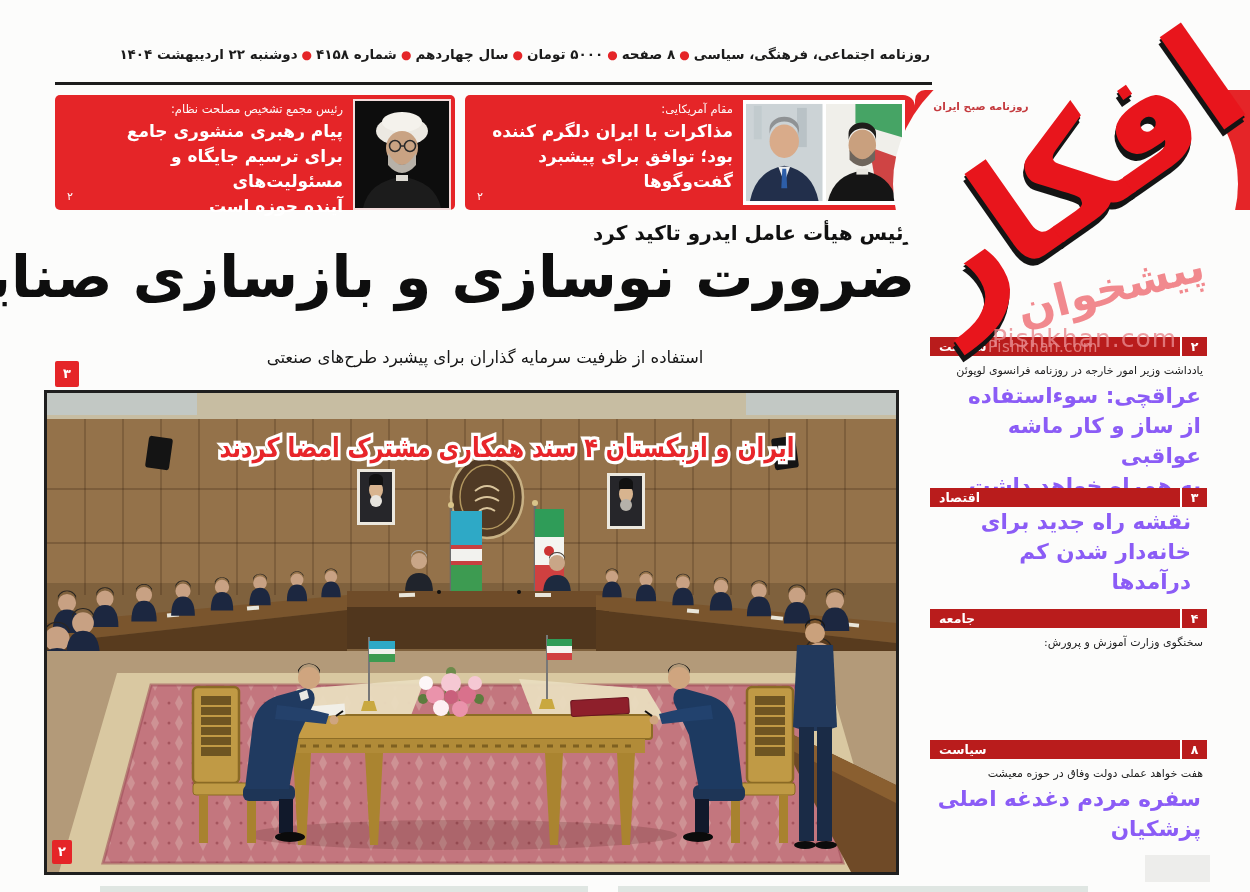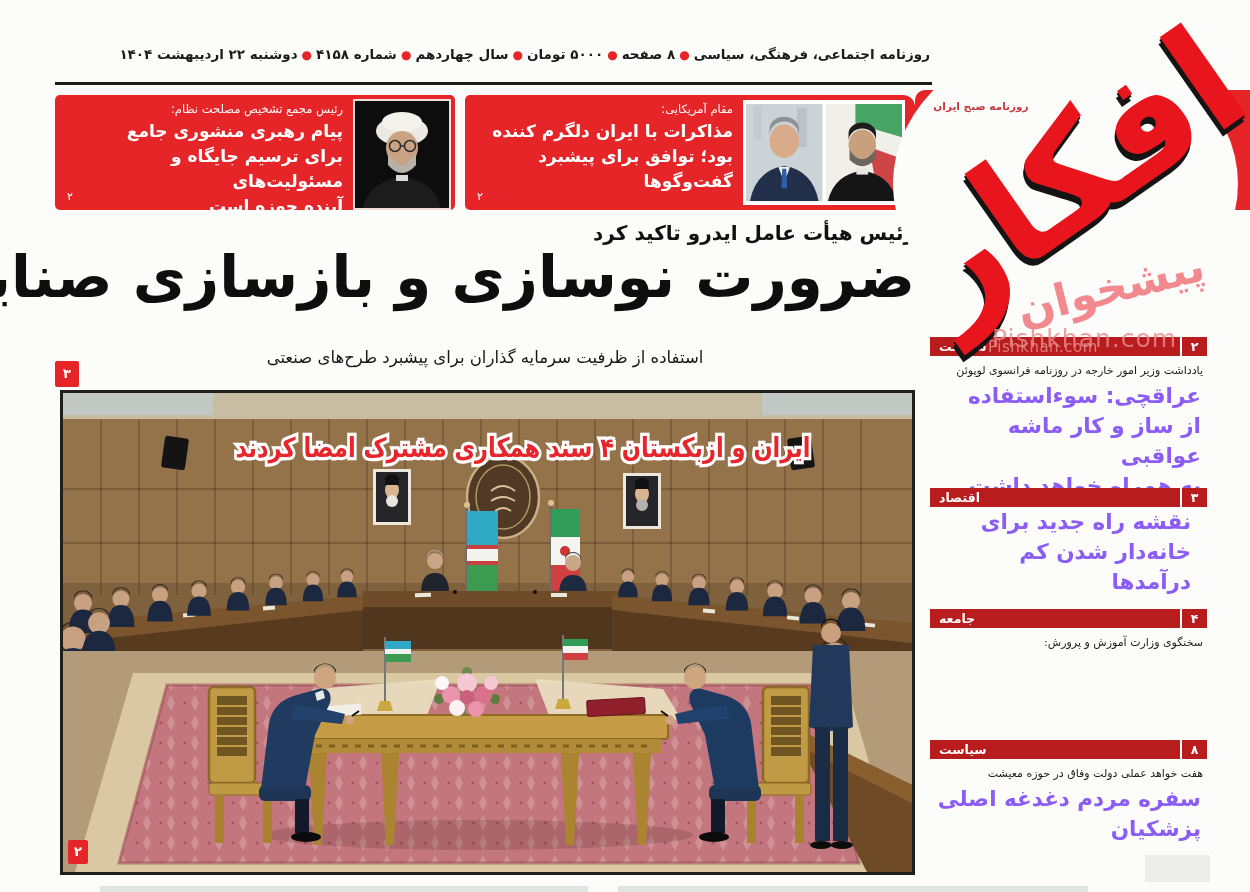--- a/index.html
+++ b/index.html
@@ -45,21 +45,21 @@
                font-size:20px;font-weight:bold;color:#111;}
   .lead-headline{position:absolute;left:50px;top:243px;width:865px;margin:0;text-align:center;
                  direction:rtl;white-space:nowrap;font-size:58px;font-weight:bold;color:#0e0e0e;
                  letter-spacing:-1px;}
   .lead-subhead{position:absolute;left:150px;top:348px;width:670px;text-align:center;direction:rtl;
                 font-size:16.5px;font-weight:normal;color:#161616;}
   .pagenum-box{position:absolute;background:#e52528;color:#fff;text-align:center;
                font-size:13px;font-weight:bold;border-radius:2px;}
   .lead-num{left:55px;top:361px;width:24px;height:26px;line-height:26px;}
   
-  .main-photo{position:absolute;left:60px;top:390px;width:855px;height:485px;margin:0;
+  .main-photo{position:absolute;left:44px;top:390px;width:855px;height:485px;margin:0;
               border:3px solid #1f1f1f;box-sizing:border-box;background:#eab308;}
   .main-photo svg.scene{position:absolute;inset:0;width:100%;height:100%;}
   .photo-num{left:5px;bottom:8px;width:20px;height:24px;line-height:24px;position:absolute;}
   
   .sb-section{position:absolute;left:930px;width:277px;}
   .sb-bar{height:19px;background:#b91c1c;display:flex;align-items:center;color:#fff;
           font-size:12.5px;font-weight:bold;position:relative;}
   .sb-label{padding:0 9px;direction:rtl;}
   .sb-spacer{flex:1;}
   .sb-wm{position:absolute;left:58px;top:1px;font-size:15px;color:rgba(255,200,200,.55);

